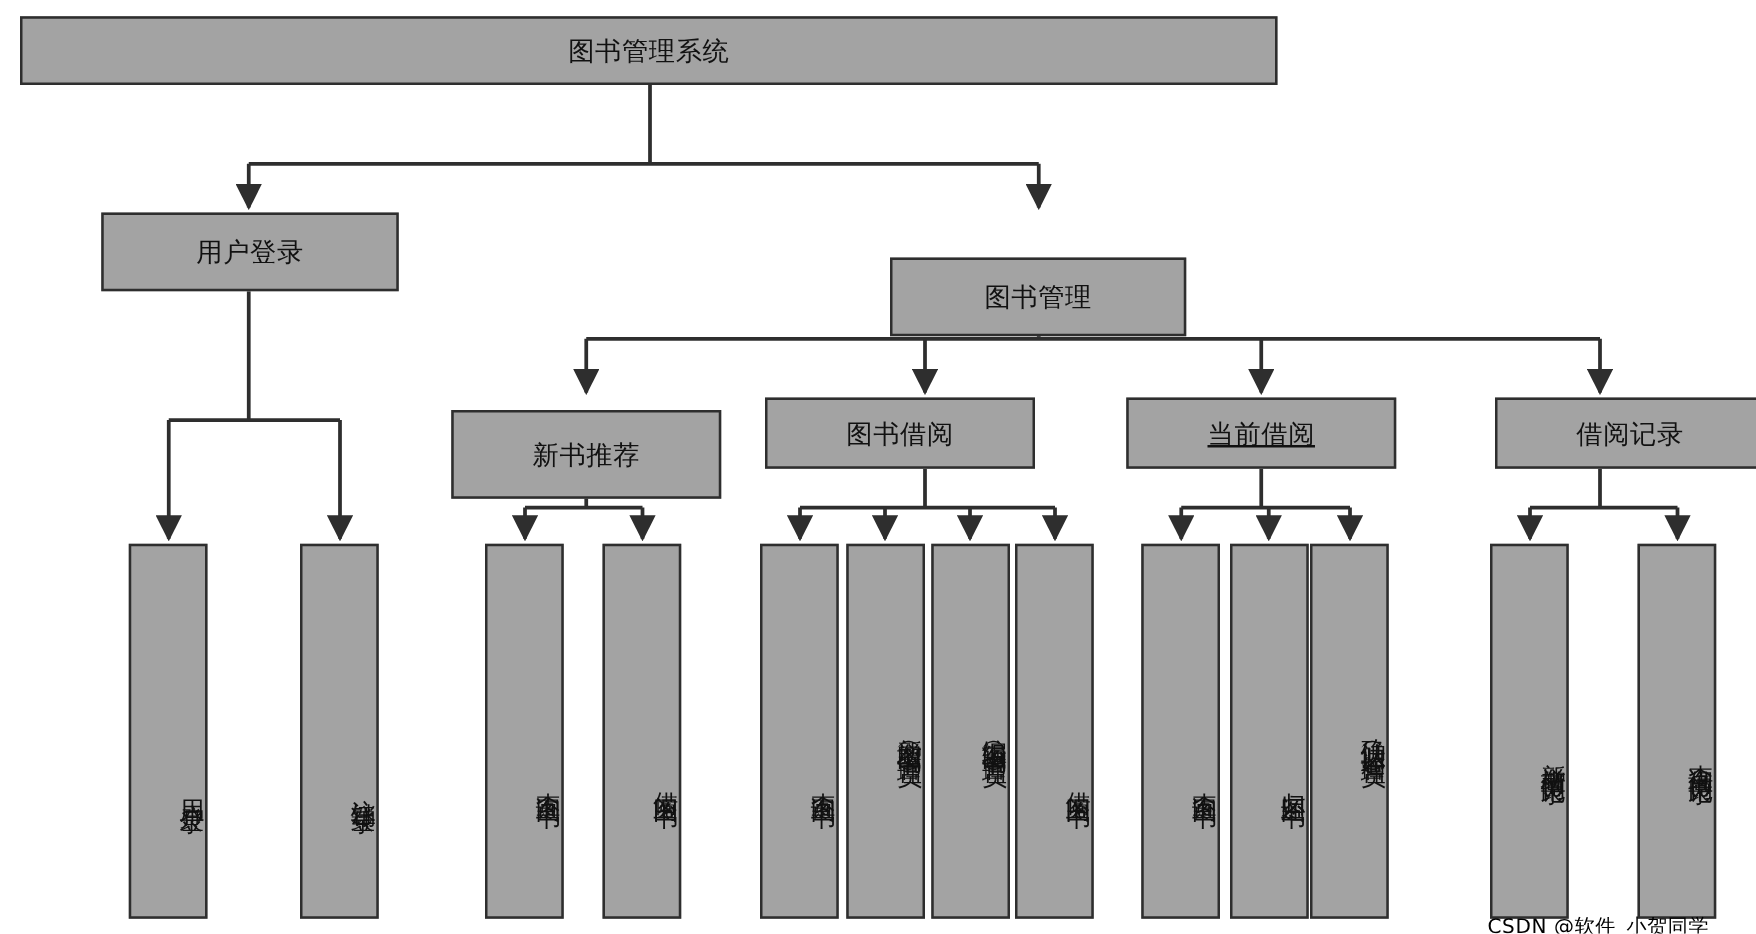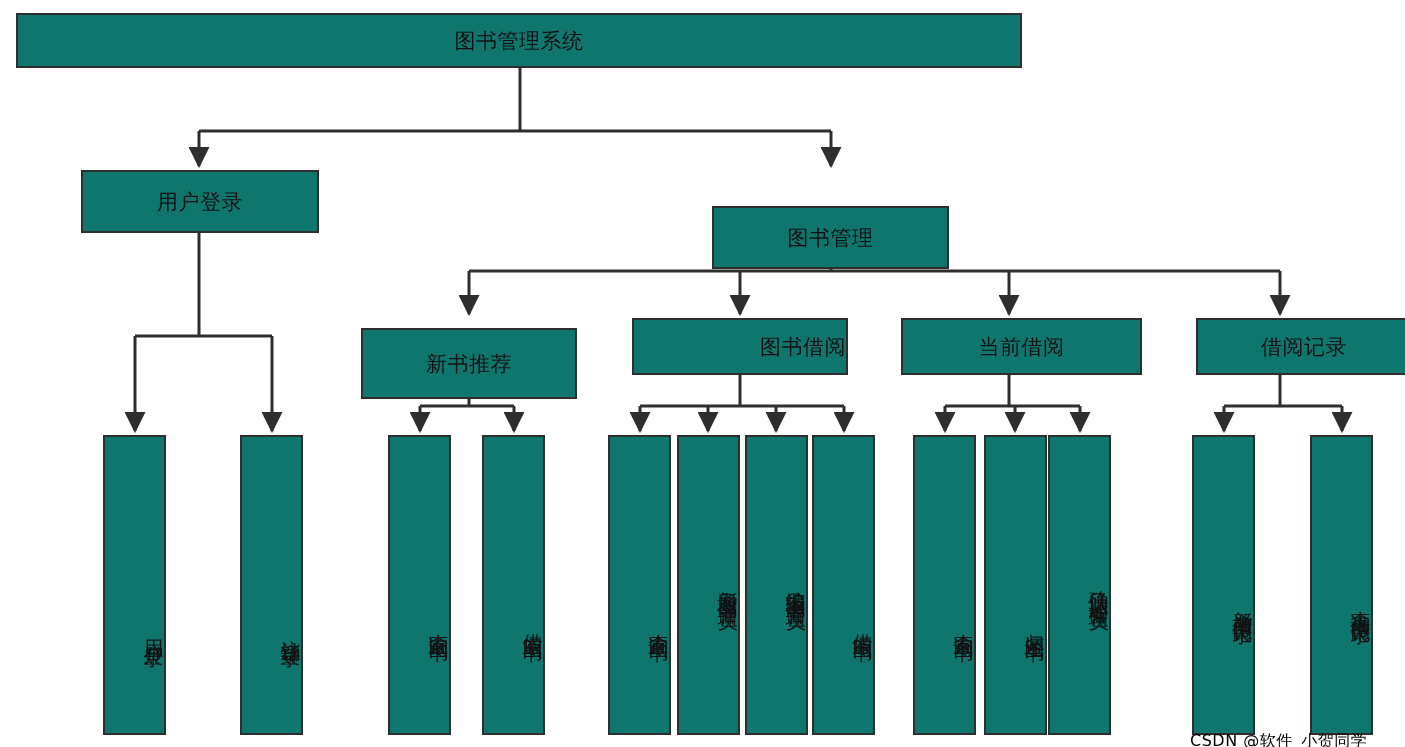--- a/index.html
+++ b/index.html
@@ -14,21 +14,21 @@
     position: relative;
     width: 1405px;
     height: 747px;
     background: #ffffff;
     overflow: hidden;
   }
   .node {
     position: absolute;
     box-sizing: border-box;
     border: 2px solid #2e2e2e;
-    background: #0f766e;
+    background: #a3a3a3;
     display: flex;
     align-items: center;
     justify-content: center;
     color: #111111;
   }
   .node.horiz {
     font-size: 21px;
     letter-spacing: 0.5px;
   }
   .node.vert {
@@ -125,24 +125,24 @@
   <div class="node horiz" style="left:81px; top:170px; width:238px; height:63px;">
     <span>用户登录</span>
   </div>
   <div class="node horiz" style="left:712px; top:170px; width:237px; height:63px;margin-top:36px;">
     <span>图书管理</span>
   </div>
 
   <div class="node horiz" style="left:361px; top:328px; width:216px; height:71px;text-align:center;">
     <span>新书推荐</span>
   </div>
-  <div class="node horiz" style="left:632px; top:318px; width:216px; height:57px;justify-content:flex-end;">
+  <div class="node horiz" style="left:612px; top:318px; width:216px; height:57px;">
     <span>图书借阅</span>
   </div>
-  <div class="node horiz" style="left:901px; top:318px; width:241px; height:57px;">
+  <div class="node horiz" style="left:901px; top:318px; width:216px; height:57px;text-decoration:underline;">
     <span>当前借阅</span>
   </div>
   <div class="node horiz" style="left:1172px; top:318px; width:216px; height:57px;margin-left:24px;">
     <span>借阅记录</span>
   </div>
 
   <div class="node vert" style="left:103px; top:435px; width:63px; height:300px; padding-top:90px;">
     <span>用户登录</span>
   </div>
   <div class="node vert" style="left:240px; top:435px; width:63px; height:300px; padding-top:90px;">

